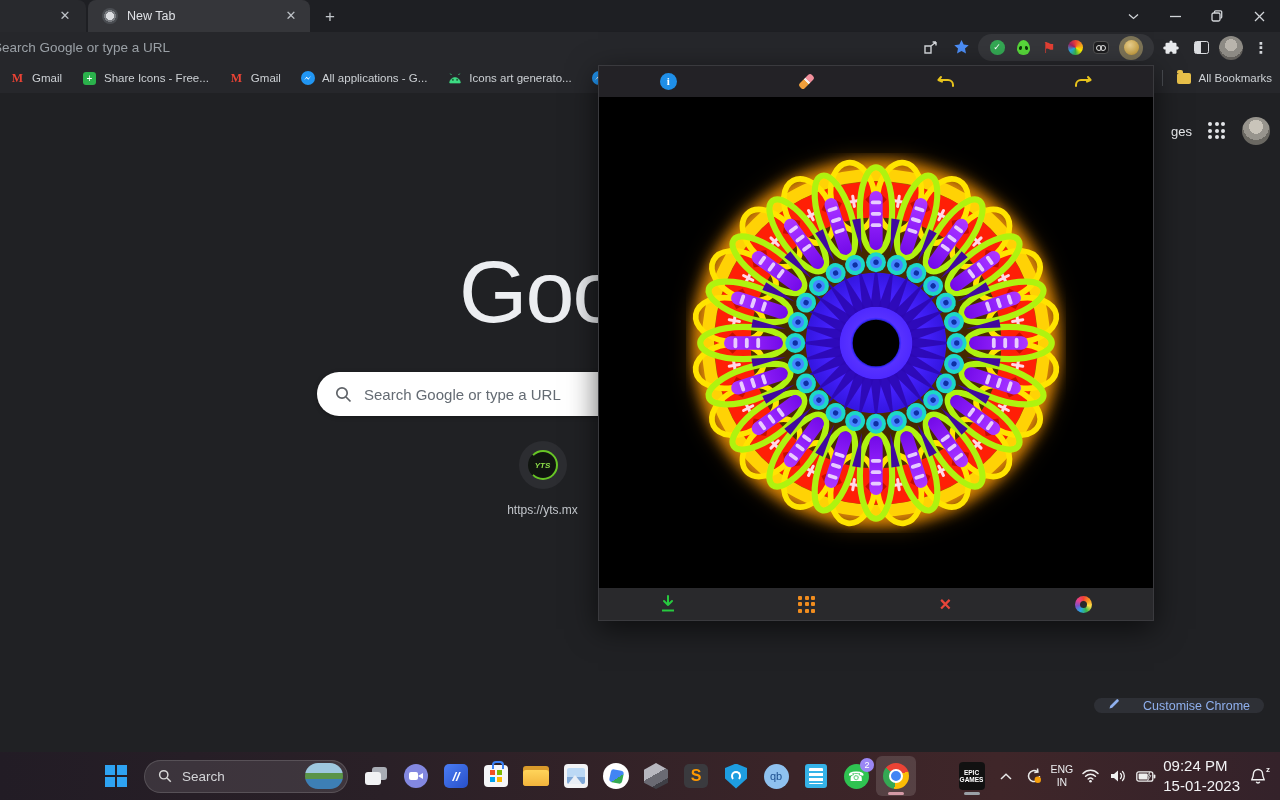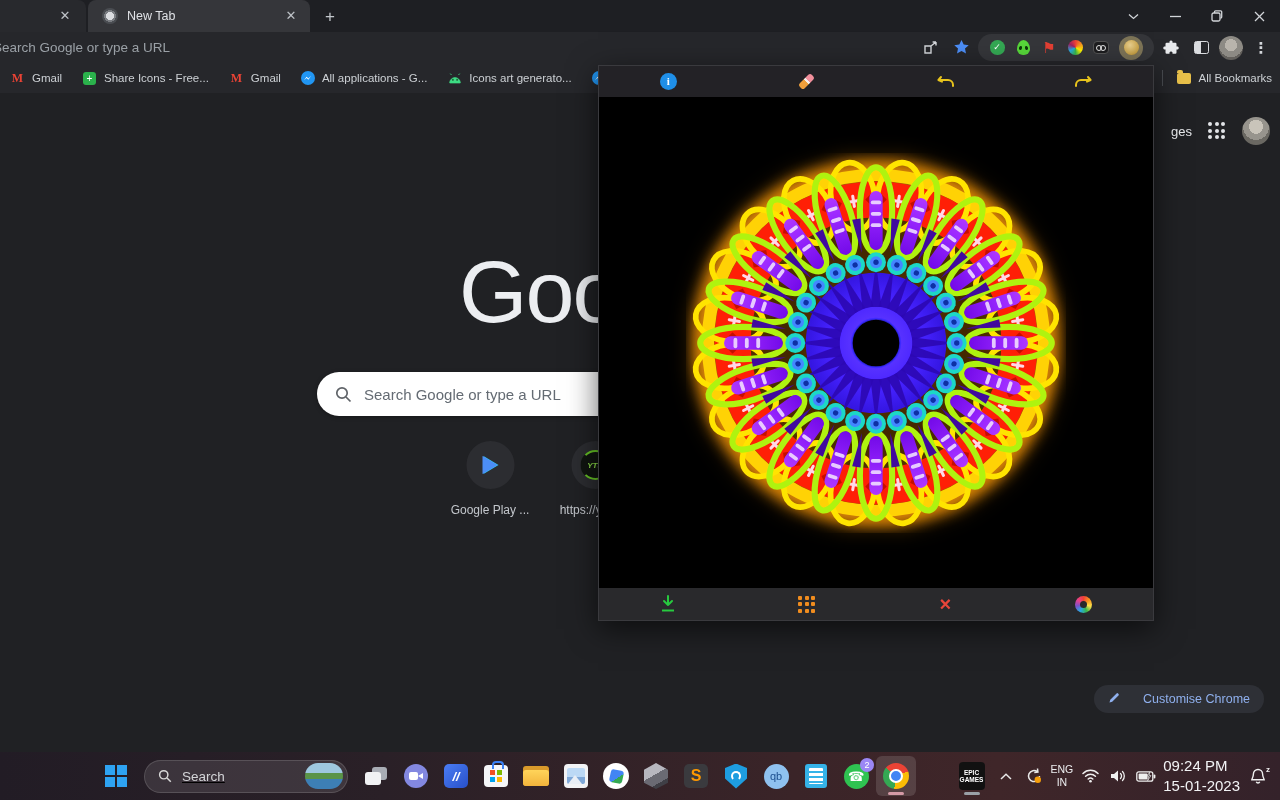--- a/index.html
+++ b/index.html
@@ -71,21 +71,21 @@
   .searchbar .ph { color:#646b73; font-size:15px; margin-left:12px; }
   .shortcuts { position:absolute; left:595px; top:348px; transform:translateX(-50%); display:flex; }
   .sc { width:105px; display:flex; flex-direction:column; align-items:center; }
   .sc-circle { width:48px; height:48px; border-radius:50%; background:#2c2d31; display:flex; align-items:center; justify-content:center; }
   .sc-label { margin-top:14px; color:#c3c7cc; font-size:12px; max-width:92px; white-space:nowrap; overflow:hidden; text-overflow:ellipsis; }
   .play-tri { width:0; height:0; border-left:15px solid #4c8df6; border-top:9px solid transparent; border-bottom:9px solid transparent; filter:drop-shadow(1px 0 0 #2fc6f0); }
   .yts-badge { width:30px; height:30px; border-radius:50%; background:#101510; border:2px solid #67c625; border-left-color:transparent; display:flex; align-items:center; justify-content:center; color:#8ee04a; font-size:8px; font-weight:bold; font-style:italic; }
   .store-ic { width:26px; height:24px; background:#f2f3f5; border-radius:4px; position:relative; }
   .store-ic:before { content:""; position:absolute; left:3px; top:3px; right:3px; height:4px; background:#d8dadd; border-radius:2px; }
   .store-ic:after { content:""; position:absolute; left:7px; top:9px; width:12px; height:12px; border-radius:50%; background:conic-gradient(from -50deg,#ea4335 0 33%,#fbbc05 33% 66%,#34a853 66% 100%); box-shadow:inset 0 0 0 3px #fff; }
-  .customize { position:absolute; right:16px; bottom:39px; height:28px; background:#2e3036; border-radius:14px; display:flex; align-items:center; gap:23px; padding:0 14px; }
+  .customize { position:absolute; right:16px; bottom:39px; height:15px; background:#2e3036; border-radius:14px; display:flex; align-items:center; gap:23px; padding:0 14px; }
   .customize span { color:#8fb0ee; font-size:12.5px; }
   .pencil svg { width:12px; height:12px; fill:#8fb0ee; }
 
   
   .popup { position:absolute; left:598px; top:65px; width:556px; height:556px; background:#000; border:1px solid #3a3a3e; box-shadow:0 8px 28px rgba(0,0,0,.6); }
   .pp-bar { display:flex; align-items:center; width:100%; }
   .pp-top { height:31px; background:#232226; }
   .pp-bottom { height:32px; background:#29292c; position:absolute; bottom:0; left:0; }
   .pp-cell { flex:1; display:flex; align-items:center; justify-content:center; }
   .info-ic { width:17px; height:17px; border-radius:50%; background:#1f8fe8; color:#fff; font-size:11px; font-weight:bold; text-align:center; line-height:17px; font-family:"Liberation Serif",serif; }
@@ -97,21 +97,21 @@
   .flower { width:17px; height:17px; border-radius:50%; background:conic-gradient(#ef4136,#f7941e,#ffe24a,#39b54a,#27aae1,#7b51c9,#e8418c,#ef4136); position:relative; }
   .flower:before { content:""; position:absolute; inset:5px; border-radius:50%; background:#29292c; }
   .pp-canvas { position:absolute; left:0; top:31px; width:554px; height:492px; background:#000; overflow:hidden; }
   #kaleido-svg { position:absolute; left:50%; top:50%; transform:translate(-50%,-50%); filter:blur(.7px) saturate(1.15) drop-shadow(0 0 10px rgba(255,150,0,.35)); }
 
   
   .taskbar { position:absolute; left:0; top:752px; width:1280px; height:48px; background:linear-gradient(90deg,#221c25 0%,#2a2027 30%,#3a2428 62%,#3f2629 78%,#34222a 100%); display:flex; align-items:center; }
   .tb-ic { width:40px; height:40px; display:flex; align-items:center; justify-content:center; position:relative; border-radius:6px; flex:0 0 40px; }
   .win-ic { display:grid; grid-template-columns:10px 10px; grid-template-rows:10px 10px; gap:1.5px; }
   .win-ic i { background:#2ea3f2; }
-  .tb-search { width:204px; height:33px; border-radius:17px; background:rgba(255,255,255,.10); border:1px solid rgba(255,255,255,.14); display:flex; align-items:center; padding:0 4px 0 13px; margin:0 8px;text-decoration:underline; }
+  .tb-search { width:204px; height:33px; border-radius:17px; background:rgba(255,255,255,.10); border:1px solid rgba(255,255,255,.14); display:flex; align-items:center; padding:0 4px 0 13px; margin:0 8px; }
   .tb-search .txt { color:#d3d4d7; font-size:13.5px; margin-left:10px; flex:1; }
   .weather-thumb { width:38px; height:26px; border-radius:13px; background:linear-gradient(#9ec8df 0 40%,#5a9448 40% 62%,#3d7fb5 62% 100%); }
   .taskview { width:22px; height:18px; position:relative; }
   .taskview:before { content:""; position:absolute; right:0; top:0; width:15px; height:13px; background:#a9adb5; border-radius:3px; }
   .taskview:after { content:""; position:absolute; left:0; bottom:0; width:16px; height:13px; background:#f1f2f4; border-radius:3px; }
   .chat-ic { width:24px; height:24px; border-radius:50%; background:#8388e0; position:relative; }
   .chat-ic:before { content:""; position:absolute; left:5px; top:8px; width:9px; height:8px; background:#fff; border-radius:2px; }
   .chat-ic:after { content:""; position:absolute; left:14px; top:9px; border-top:3px solid transparent; border-bottom:3px solid transparent; border-right:5px solid #fff; }
   .movies-ic { width:24px; height:24px; border-radius:5px; background:linear-gradient(135deg,#4a7df5,#2850c8); color:#fff; font-weight:bold; font-style:italic; font-size:13px; display:flex; align-items:center; justify-content:center; }
   .storebag { width:24px; height:22px; background:#f5f6f8; border-radius:4px; position:relative; }
@@ -303,26 +303,20 @@
     <div class="searchbar">
       <svg width="17" height="17" viewBox="0 0 17 17">
           <circle cx="7" cy="7" r="5.2" stroke="#5f6368" stroke-width="1.7" fill="none"></circle>
           <line x1="11" y1="11" x2="15.5" y2="15.5" stroke="#5f6368" stroke-width="1.7"></line>
         </svg>
       <span class="ph">Search Google or type a URL</span>
     </div>
     <div class="shortcuts">
       <div class="sc">
         <div class="sc-circle">
-            <div class="play-tri"></div>
-          </div>
-        <div class="sc-label">Google Play ...</div>
-      </div>
-      <div class="sc">
-        <div class="sc-circle">
             <div class="yts-badge">YTS</div>
           </div>
         <div class="sc-label">https://yts.mx</div>
       </div>
       <div class="sc">
         <div class="sc-circle">
             <div class="store-ic"></div>
           </div>
         <div class="sc-label">Chrome Exte...</div>
       </div>

